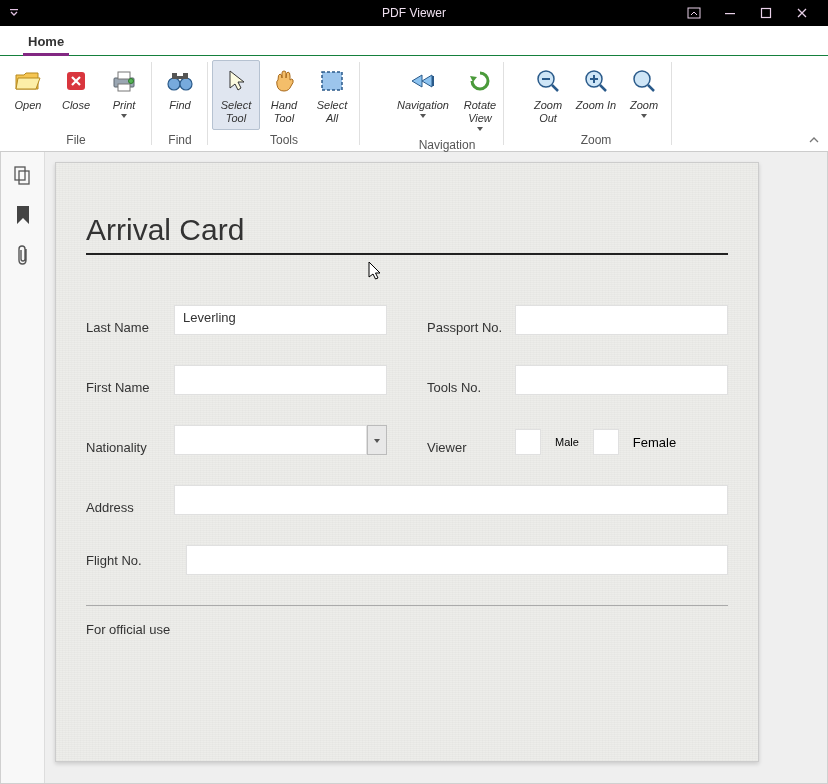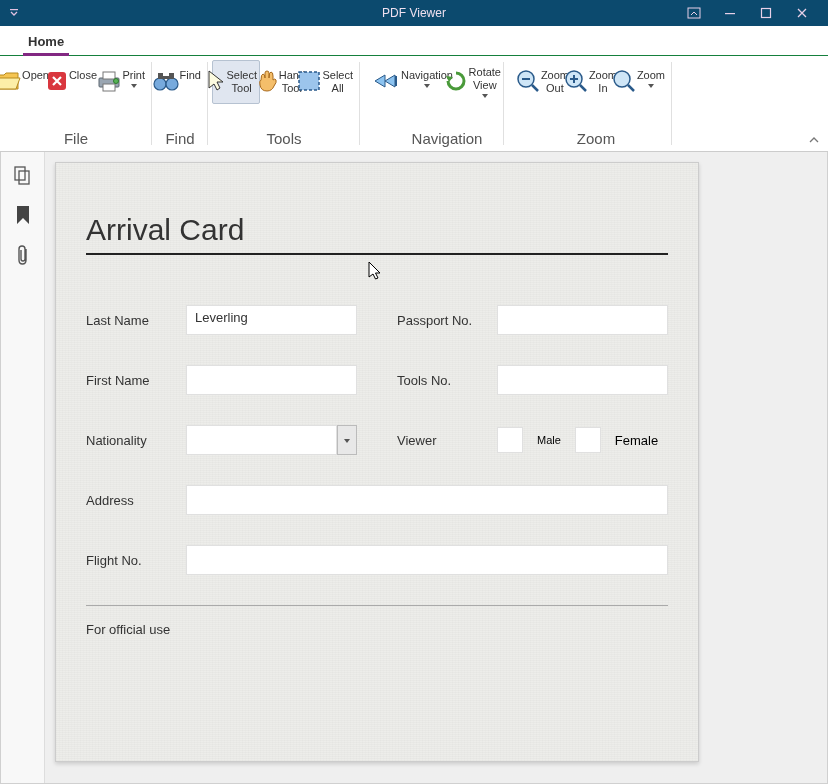--- a/index.html
+++ b/index.html
@@ -1,60 +1,60 @@
 <!DOCTYPE html>
 <html><head>
   <meta charset="utf-8">
   <style>
     * { box-sizing: border-box; margin: 0; padding: 0; }
     body { font-family: "Segoe UI", Tahoma, sans-serif; font-size: 12px; background: #f0f0f0; width: 828px; height: 784px; overflow: hidden; }
     
     
-    .titlebar { background: #0c4a6e; height: 26px; display: flex; align-items: center; color: #fff; padding: 0 8px; position: relative; }
+    .titlebar { background: #000000; height: 26px; display: flex; align-items: center; color: #fff; padding: 0 8px; position: relative; }
     .titlebar-qat { display: flex; align-items: center; gap: 6px; }
     .qat-dd { width: 12px; height: 12px; display: flex; align-items: center; justify-content: center; color: #e0c0e0; }
     .titlebar-title { position: absolute; left: 50%; transform: translateX(-50%); color: #efe0ef; font-size: 12px; }
     .titlebar-right { margin-left: auto; display: flex; gap: 0; }
     .win-btn { width: 36px; height: 26px; display: flex; align-items: center; justify-content: center; color: #e8d0e8; }
     
     
     .tabrow { background: #fff; height: 30px; display: flex; align-items: flex-end; padding: 0 20px; border-bottom: 1px solid #15803d; }
     .tab { font-size: 13px; padding: 6px 8px 6px 8px; color: #333; }
     .tab.active { font-weight: 600; position: relative; }
     .tab.active::after { content: ""; position: absolute; left: 3px; right: 3px; bottom: -1px; height: 3px; background: #822882; }
     
     
     .ribbon { background: #fff; border-bottom: 1px solid #ccc; display: flex; position: relative; height: 96px; }
     .rgroup { display: flex; flex-direction: column; align-items: center; padding: 4px 4px 2px 4px; position: relative; }
     .rgroup::after { content: ""; position: absolute; right: 0; top: 6px; bottom: 6px; width: 1px; background: #e0e0e0; }
     .rgroup-items { flex: 1; display: flex; align-items: flex-start; gap: 0; }
-    .rgroup-label { font-size: 15px; color: #555; padding: 2px 0; }
-    .rbtn { display: flex; align-items: center; justify-content: flex-end; width: 48px; padding: 4px 2px 4px 2px; text-align: center; cursor: default; border: 1px solid transparent; border-radius: 2px; }
+    .rgroup-label { font-size: 12px; color: #555; padding: 2px 0; }
+    .rbtn { display: flex; flex-direction: column; align-items: center; justify-content: flex-end; width: 48px; padding: 4px 2px 4px 2px; text-align: center; cursor: default; border: 1px solid transparent; border-radius: 2px; font-style: italic; }
     .rbtn.selected { background: #e0e6f0; border: 1px solid #b6c2d1; }
     .rbtn .icon-slot { width: 32px; height: 32px; display: flex; align-items: center; justify-content: center; margin-bottom: 2px; }
     .rbtn .label { font-size: 11px; color: #333; line-height: 13px; min-height: 26px; display: flex; flex-direction: column; justify-content: flex-start; align-items: center; }
     .dd-arrow { display: inline-block; width: 0; height: 0; border-left: 3px solid transparent; border-right: 3px solid transparent; border-top: 4px solid #555; margin-top: 2px; }
     .ribbon-collapse { position: absolute; right: 8px; bottom: 3px; color: #777; }
     
     
     .workspace { display: flex; height: calc(100% - 26px - 30px - 96px); background: #efefef; border: 1px solid #d0d0d0; border-top: none; }
     .side-panel { width: 44px; background: #f8f8f8; border-right: 1px solid #ddd; display: flex; flex-direction: column; align-items: center; padding-top: 12px; gap: 18px; }
     .side-btn { width: 22px; height: 22px; display: flex; align-items: center; justify-content: center; color: #555; }
     .doc-view { flex: 1; background: #efefef; padding: 10px; overflow: auto; }
     .page {
-      width: 644px; min-height: 600px; background: #ededea;
+      width: 704px; min-height: 600px; background: #ededea;
       border: 1px solid #ccc; padding: 50px 30px 20px 30px; position: relative;
       box-shadow: 0 2px 4px rgba(0,0,0,0.15);
       background-image: repeating-linear-gradient(0deg, rgba(0,0,0,0.018) 0px, rgba(0,0,0,0.018) 1px, transparent 1px, transparent 2px),
                         repeating-linear-gradient(90deg, rgba(0,0,0,0.01) 0px, rgba(0,0,0,0.01) 1px, transparent 1px, transparent 3px);
     }
     .doc-title { font-size: 30px; font-weight: 400; color: #333; border-bottom: 2px solid #222; padding-bottom: 6px; margin-bottom: 50px; }
     .form-rows { display: flex; flex-direction: column; gap: 30px; }
     .two-col { display: flex; gap: 40px; }
-    .col { flex: 1; display: flex; align-items: center; gap: 12px; }
+    .col { flex: 1; display: flex; align-items: flex-end; }
     .field-label { width: 88px; font-size: 13px; color: #333; }
     .field-label.narrow { width: 88px; }
     .field-input { flex: 1; height: 30px; background: #fff; border: 1px solid #e0e0e0; padding: 4px 8px; font-size: 13px; color: #333; }
     .field-select { flex: 1; height: 30px; display: flex; }
     .field-select .sel-box { flex: 1; background: #fff; border: 1px solid #e0e0e0; }
     .field-select .sel-btn { width: 20px; background: #e8e8e8; border: 1px solid #bbb; display: flex; align-items: center; justify-content: center; }
     .gender-group { display: flex; align-items: center; gap: 14px; }
     .checkbox { width: 26px; height: 26px; background: #fff; border: 1px solid #e0e0e0; }
     .dob-group { display: flex; gap: 12px; flex: 1; }
     .dob-small { width: 40px; height: 28px; background: #fff; border: 1px solid #e0e0e0; }

